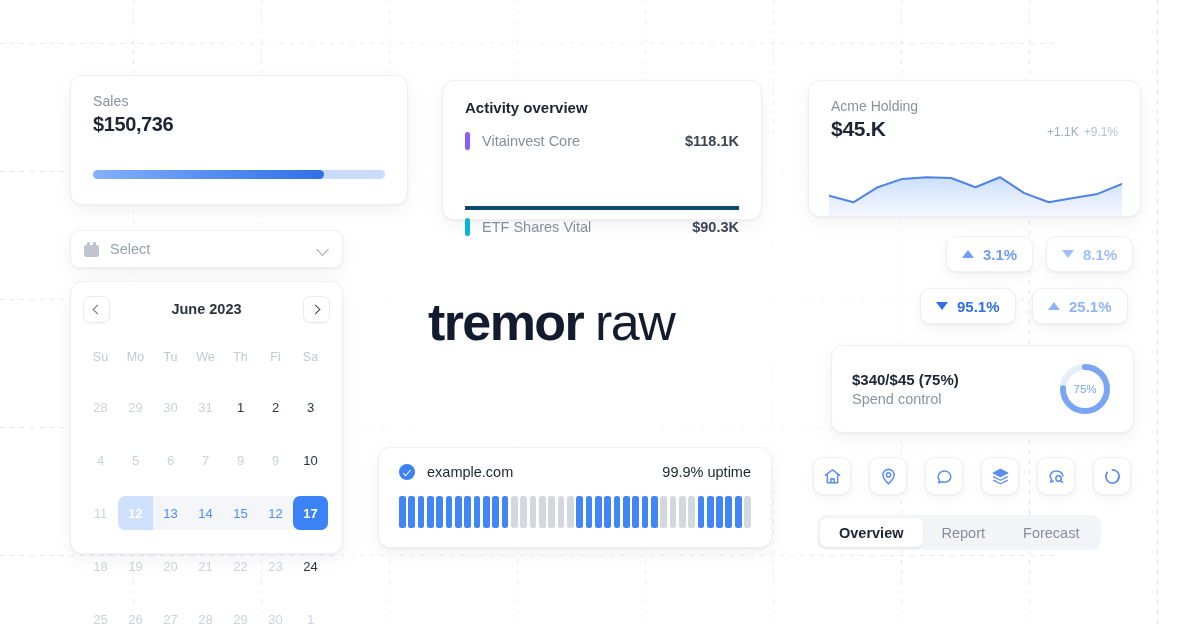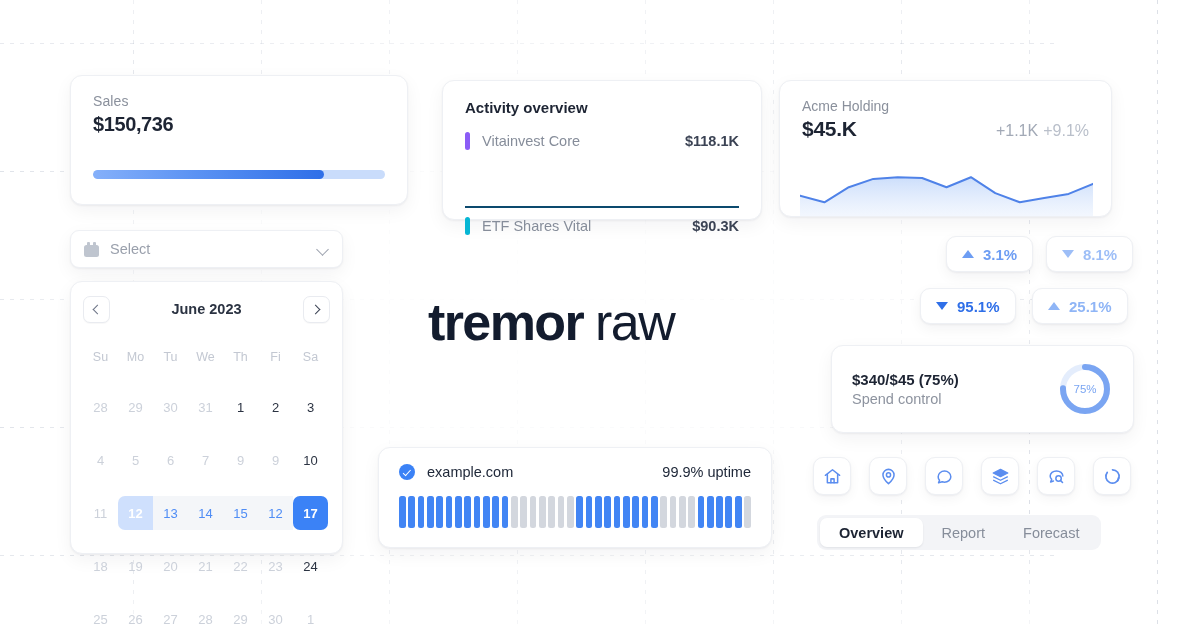--- a/index.html
+++ b/index.html
@@ -52,30 +52,30 @@
   .progress-fill {
     height: 100%; border-radius: 9px;
     background: linear-gradient(90deg, #85b0fa 0%, #5a92f3 45%, #2f6fe8 100%);
   }
   
   #activity-card { left: 442px; top: 80px; width: 320px; height: 140px; padding: 18px 22px; }
   .activity-title { font-size: 15px; font-weight: 700; color: #1d2433; }
   .activity-row {
     display: flex; align-items: center; height: 38px; margin-top: 6px;
   }
-  .activity-row + .activity-row { border-top: 2px solid #0c4a6e; margin-top: 46px; }
+  .activity-row + .activity-row { border-top: 4px solid #0c4a6e; margin-top: 46px; }
   .bar-chip { width: 5px; height: 18px; border-radius: 3px; flex: 0 0 auto; }
   .activity-name { margin-left: 12px; font-size: 14.5px; color: #868d9a; }
   .activity-amt { margin-left: auto; font-size: 14.5px; color: #3b4354; font-weight: 600; }
   
-  #acme-card { left: 779px; top: 80px; width: 333px; height: 137px; padding: 17px 22px 0 22px; overflow: hidden; }
+  #acme-card { left: 808px; top: 80px; width: 333px; height: 137px; padding: 17px 22px 0 22px; overflow: hidden; }
   .acme-label { font-size: 14px; color: #8a909c; }
   .acme-row { display: flex; align-items: baseline; margin-top: 3px; }
   .acme-value { font-size: 21px; font-weight: 700; color: #1d2433; letter-spacing: -.3px; }
-  .acme-deltas { margin-left: auto; font-size: 16px; color: #a2a9b6; }
+  .acme-deltas { margin-left: auto; font-size: 12px; color: #a2a9b6; }
   .acme-deltas .d2 { color: #b9bfca; margin-left: 5px; }
   .spark-wrap { position: absolute; left: 20px; right: 20px; bottom: 0; height: 54px; }
   
   #select-box {
     left: 70px; top: 230px; width: 273px; height: 38px;
     display: flex; align-items: center; padding: 0 13px; border-radius: 9px;
   }
   .cal-icon { width: 15px; height: 15px; position: relative; flex: 0 0 auto; }
   .cal-icon .body { position: absolute; left: 0; top: 3px; width: 15px; height: 12px; background: #bfc5cf; border-radius: 2.5px; }
   .cal-icon .t1, .cal-icon .t2 { position: absolute; top: 0; width: 2.6px; height: 4px; background: #bfc5cf; border-radius: 1px; }

